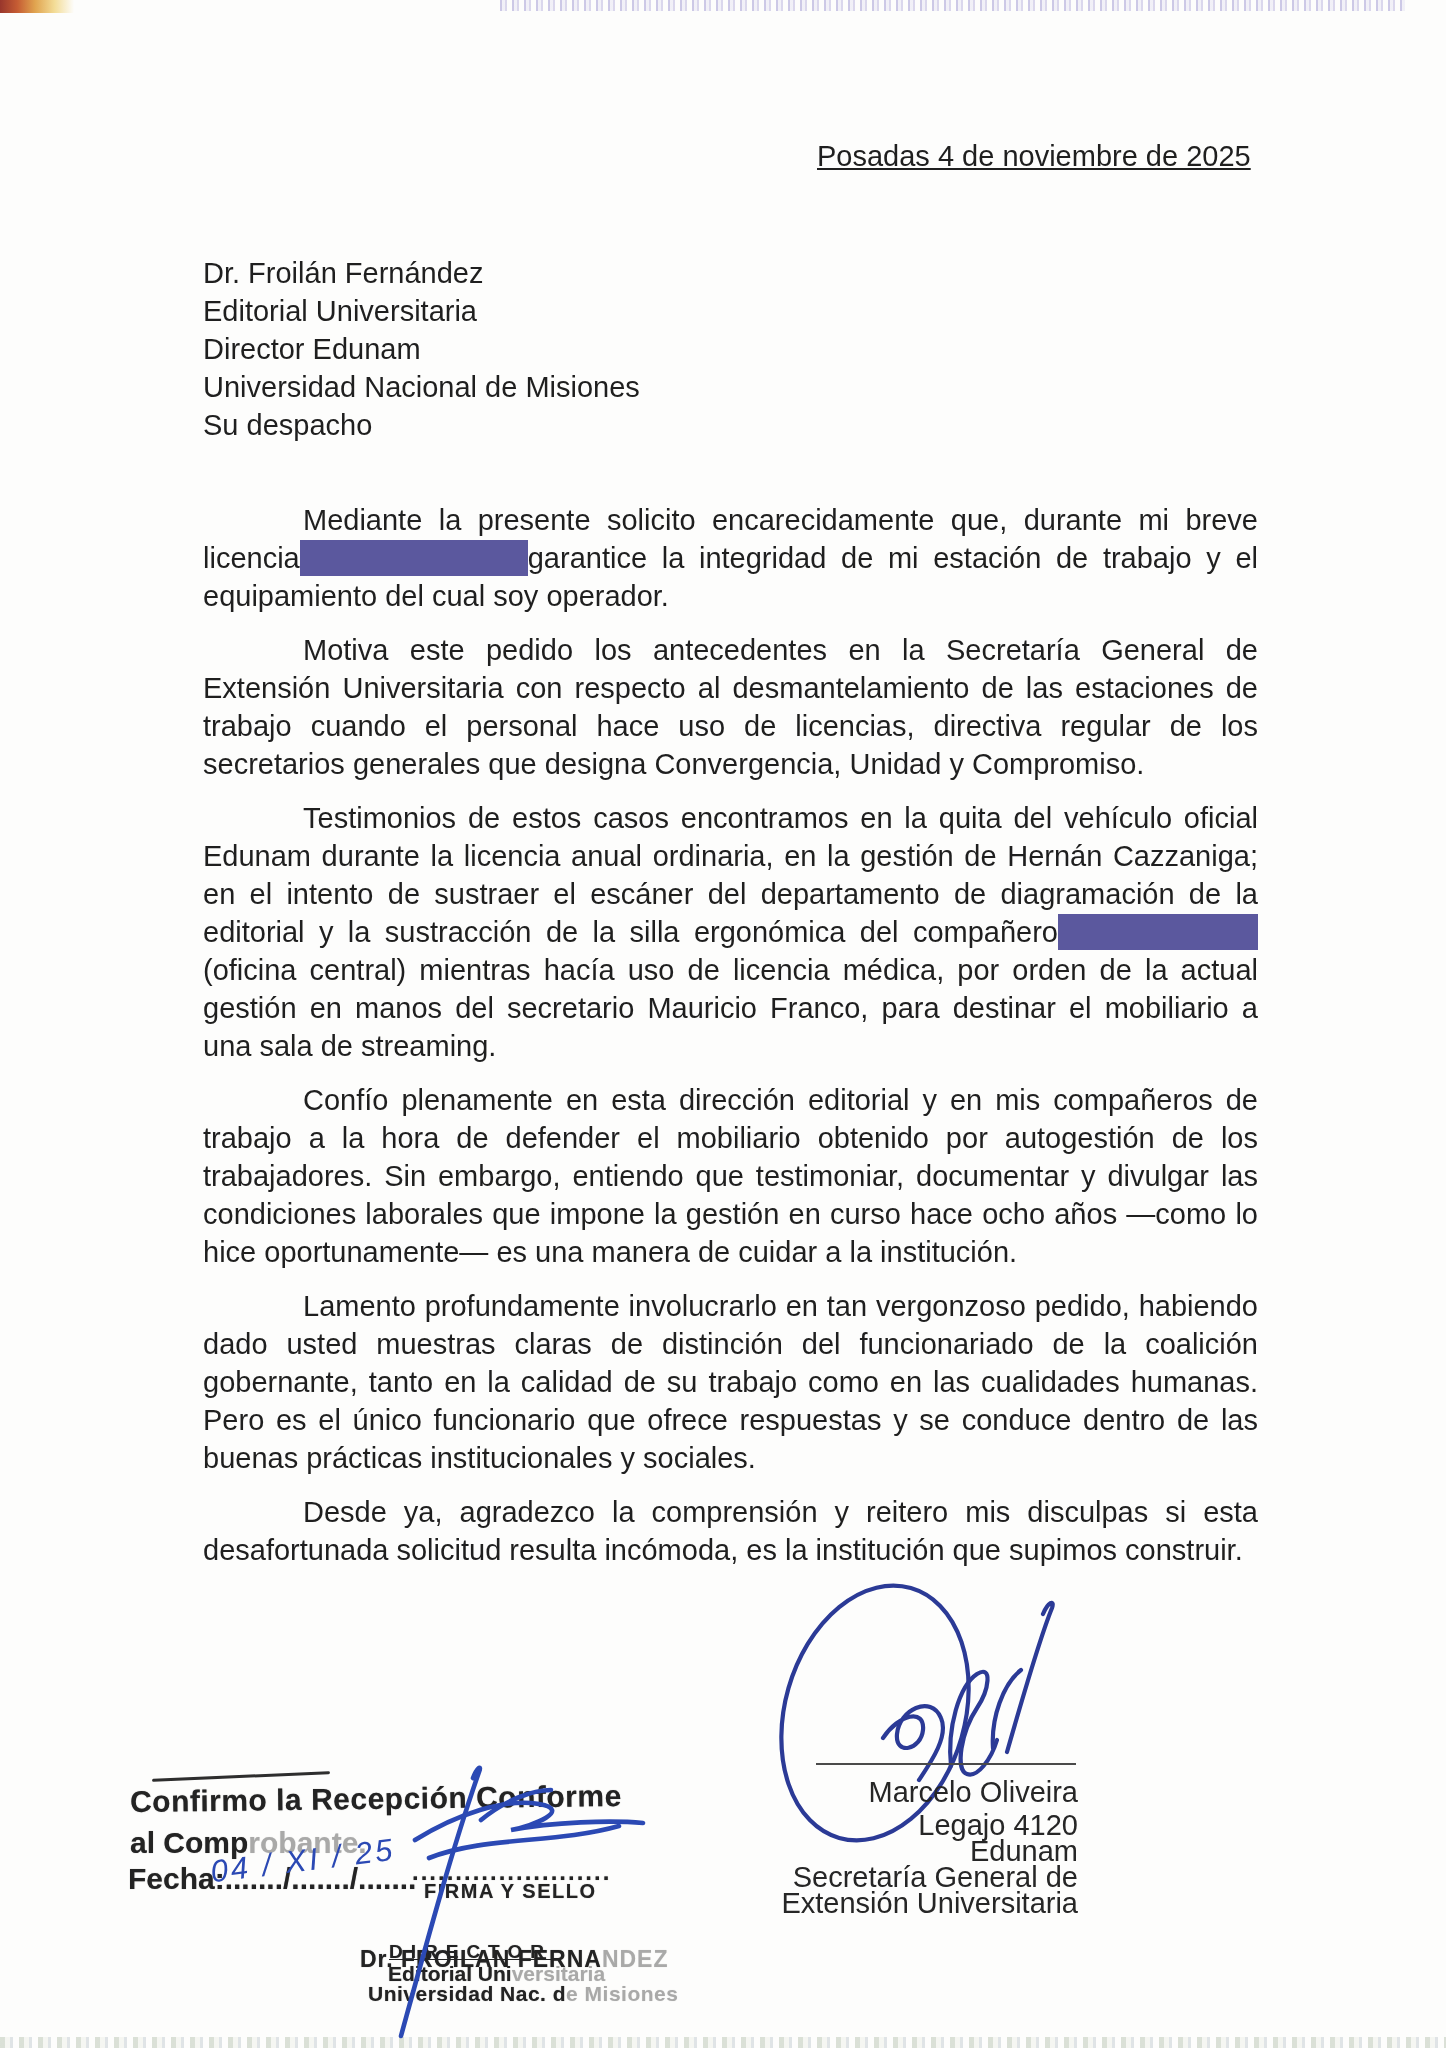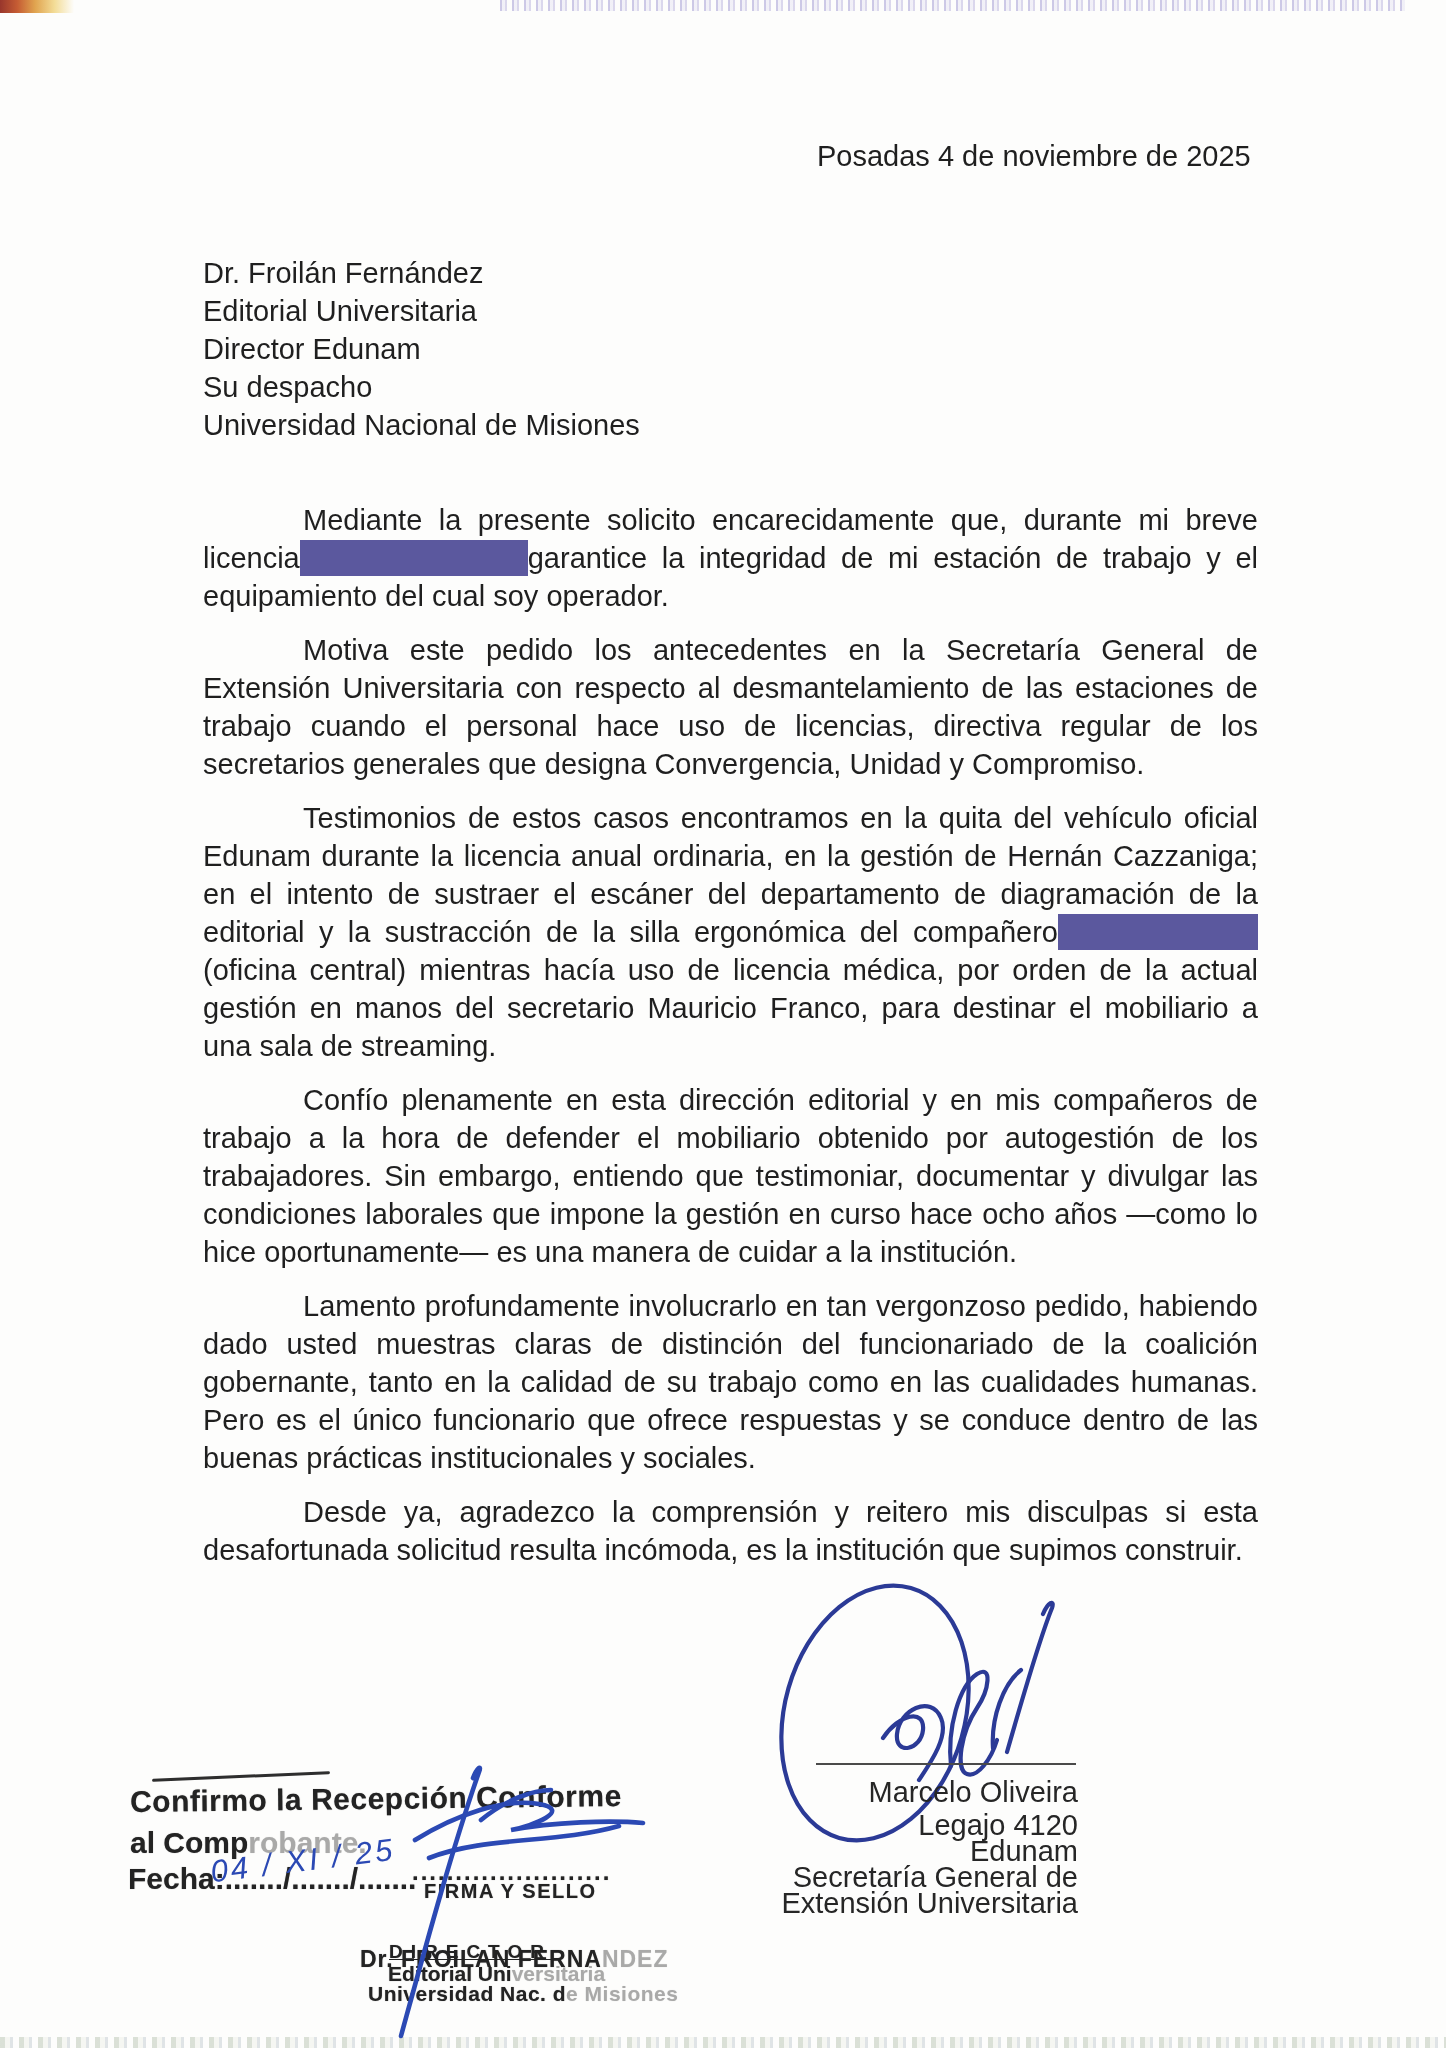--- a/index.html
+++ b/index.html
@@ -22,21 +22,21 @@
       rgba(140,160,128,.30) 0 5px, rgba(205,212,192,.16) 5px 10px,
       rgba(120,140,155,.22) 10px 13px, rgba(255,255,255,0) 13px 19px);
     filter:blur(.4px);
   }
   .corner-mark{
     position:absolute; left:0; top:0; width:78px; height:13px;
     background:linear-gradient(90deg,#8d2015 0,#bf4a1d 22%,#dd9a3c 45%,#f2d98c 70%,rgba(255,255,255,0) 95%);
     border-bottom-right-radius:6px; opacity:.9;
   }
   
-  .date-line{position:absolute; left:817px; top:140px; font-size:29px; white-space:nowrap;}
+  .date-line{position:absolute; left:817px; top:140px; font-size:29px; white-space:nowrap;text-decoration:underline;}
   .recipient{position:absolute; left:203px; top:254px; font-size:29px; line-height:38px;}
   .body-text{position:absolute; left:203px; top:486px; width:1055px;
     font-size:29px; line-height:38px; text-align:justify;}
   .body-text p{margin:15px 0 16px 0; text-indent:100px;}
   .redact{display:inline-block; height:36px; vertical-align:-8px;}
   .redact.r1{width:228px;}
   .redact.r2{width:200px;}
   
   .sig-svg{position:absolute; left:755px; top:1568px; width:312px; height:292px;}
   .sig-line{position:absolute; left:816px; top:1763px; width:260px; height:2px; background:#4a4a4a;}
@@ -71,22 +71,22 @@
   <div class="noise-top"></div>
   <div class="noise-bottom"></div>
   <div class="corner-mark"></div>
 
   <div class="date-line">Posadas 4 de noviembre de 2025</div>
 
   <div class="recipient">
     <div>Dr. Froilán Fernández</div>
     <div>Editorial Universitaria</div>
     <div>Director Edunam</div>
+    <div>Universidad Nacional de Misiones</div>
     <div>Su despacho</div>
-    <div>Universidad Nacional de Misiones</div>
   </div>
 
   <div class="body-text">
     <p><span>Mediante la presente solicito encarecidamente que, durante mi breve licencia</span><span class="redact r1" style="background: rgb(91, 88, 158);"></span><span>garantice la integridad de mi estación de trabajo y el equipamiento del cual soy operador.</span></p>
     <p>Motiva este pedido los antecedentes en la Secretaría General de Extensión Universitaria con respecto al desmantelamiento de las estaciones de trabajo cuando el personal hace uso de licencias, directiva regular de los secretarios generales que designa Convergencia, Unidad y Compromiso.</p>
     <p><span>Testimonios de estos casos encontramos en la quita del vehículo oficial Edunam durante la licencia anual ordinaria, en la gestión de Hernán Cazzaniga; en el intento de sustraer el escáner del departamento de diagramación de la editorial y la sustracción de la silla ergonómica del compañero</span><span class="redact r2" style="background: rgb(91, 88, 158);"></span> <span>(oficina central) mientras hacía uso de licencia médica, por orden de la actual gestión en manos del secretario Mauricio Franco, para destinar el mobiliario a una sala de streaming.</span></p>
     <p>Confío plenamente en esta dirección editorial y en mis compañeros de trabajo a la hora de defender el mobiliario obtenido por autogestión de los trabajadores. Sin embargo, entiendo que testimoniar, documentar y divulgar las condiciones laborales que impone la gestión en curso hace ocho años —como lo hice oportunamente— es una manera de cuidar a la institución.</p>
     <p>Lamento profundamente involucrarlo en tan vergonzoso pedido, habiendo dado usted muestras claras de distinción del funcionariado de la coalición gobernante, tanto en la calidad de su trabajo como en las cualidades humanas. Pero es el único funcionario que ofrece respuestas y se conduce dentro de las buenas prácticas institucionales y sociales.</p>
     <p>Desde ya, agradezco la comprensión y reitero mis disculpas si esta desafortunada solicitud resulta incómoda, es la institución que supimos construir.</p>
   </div>

